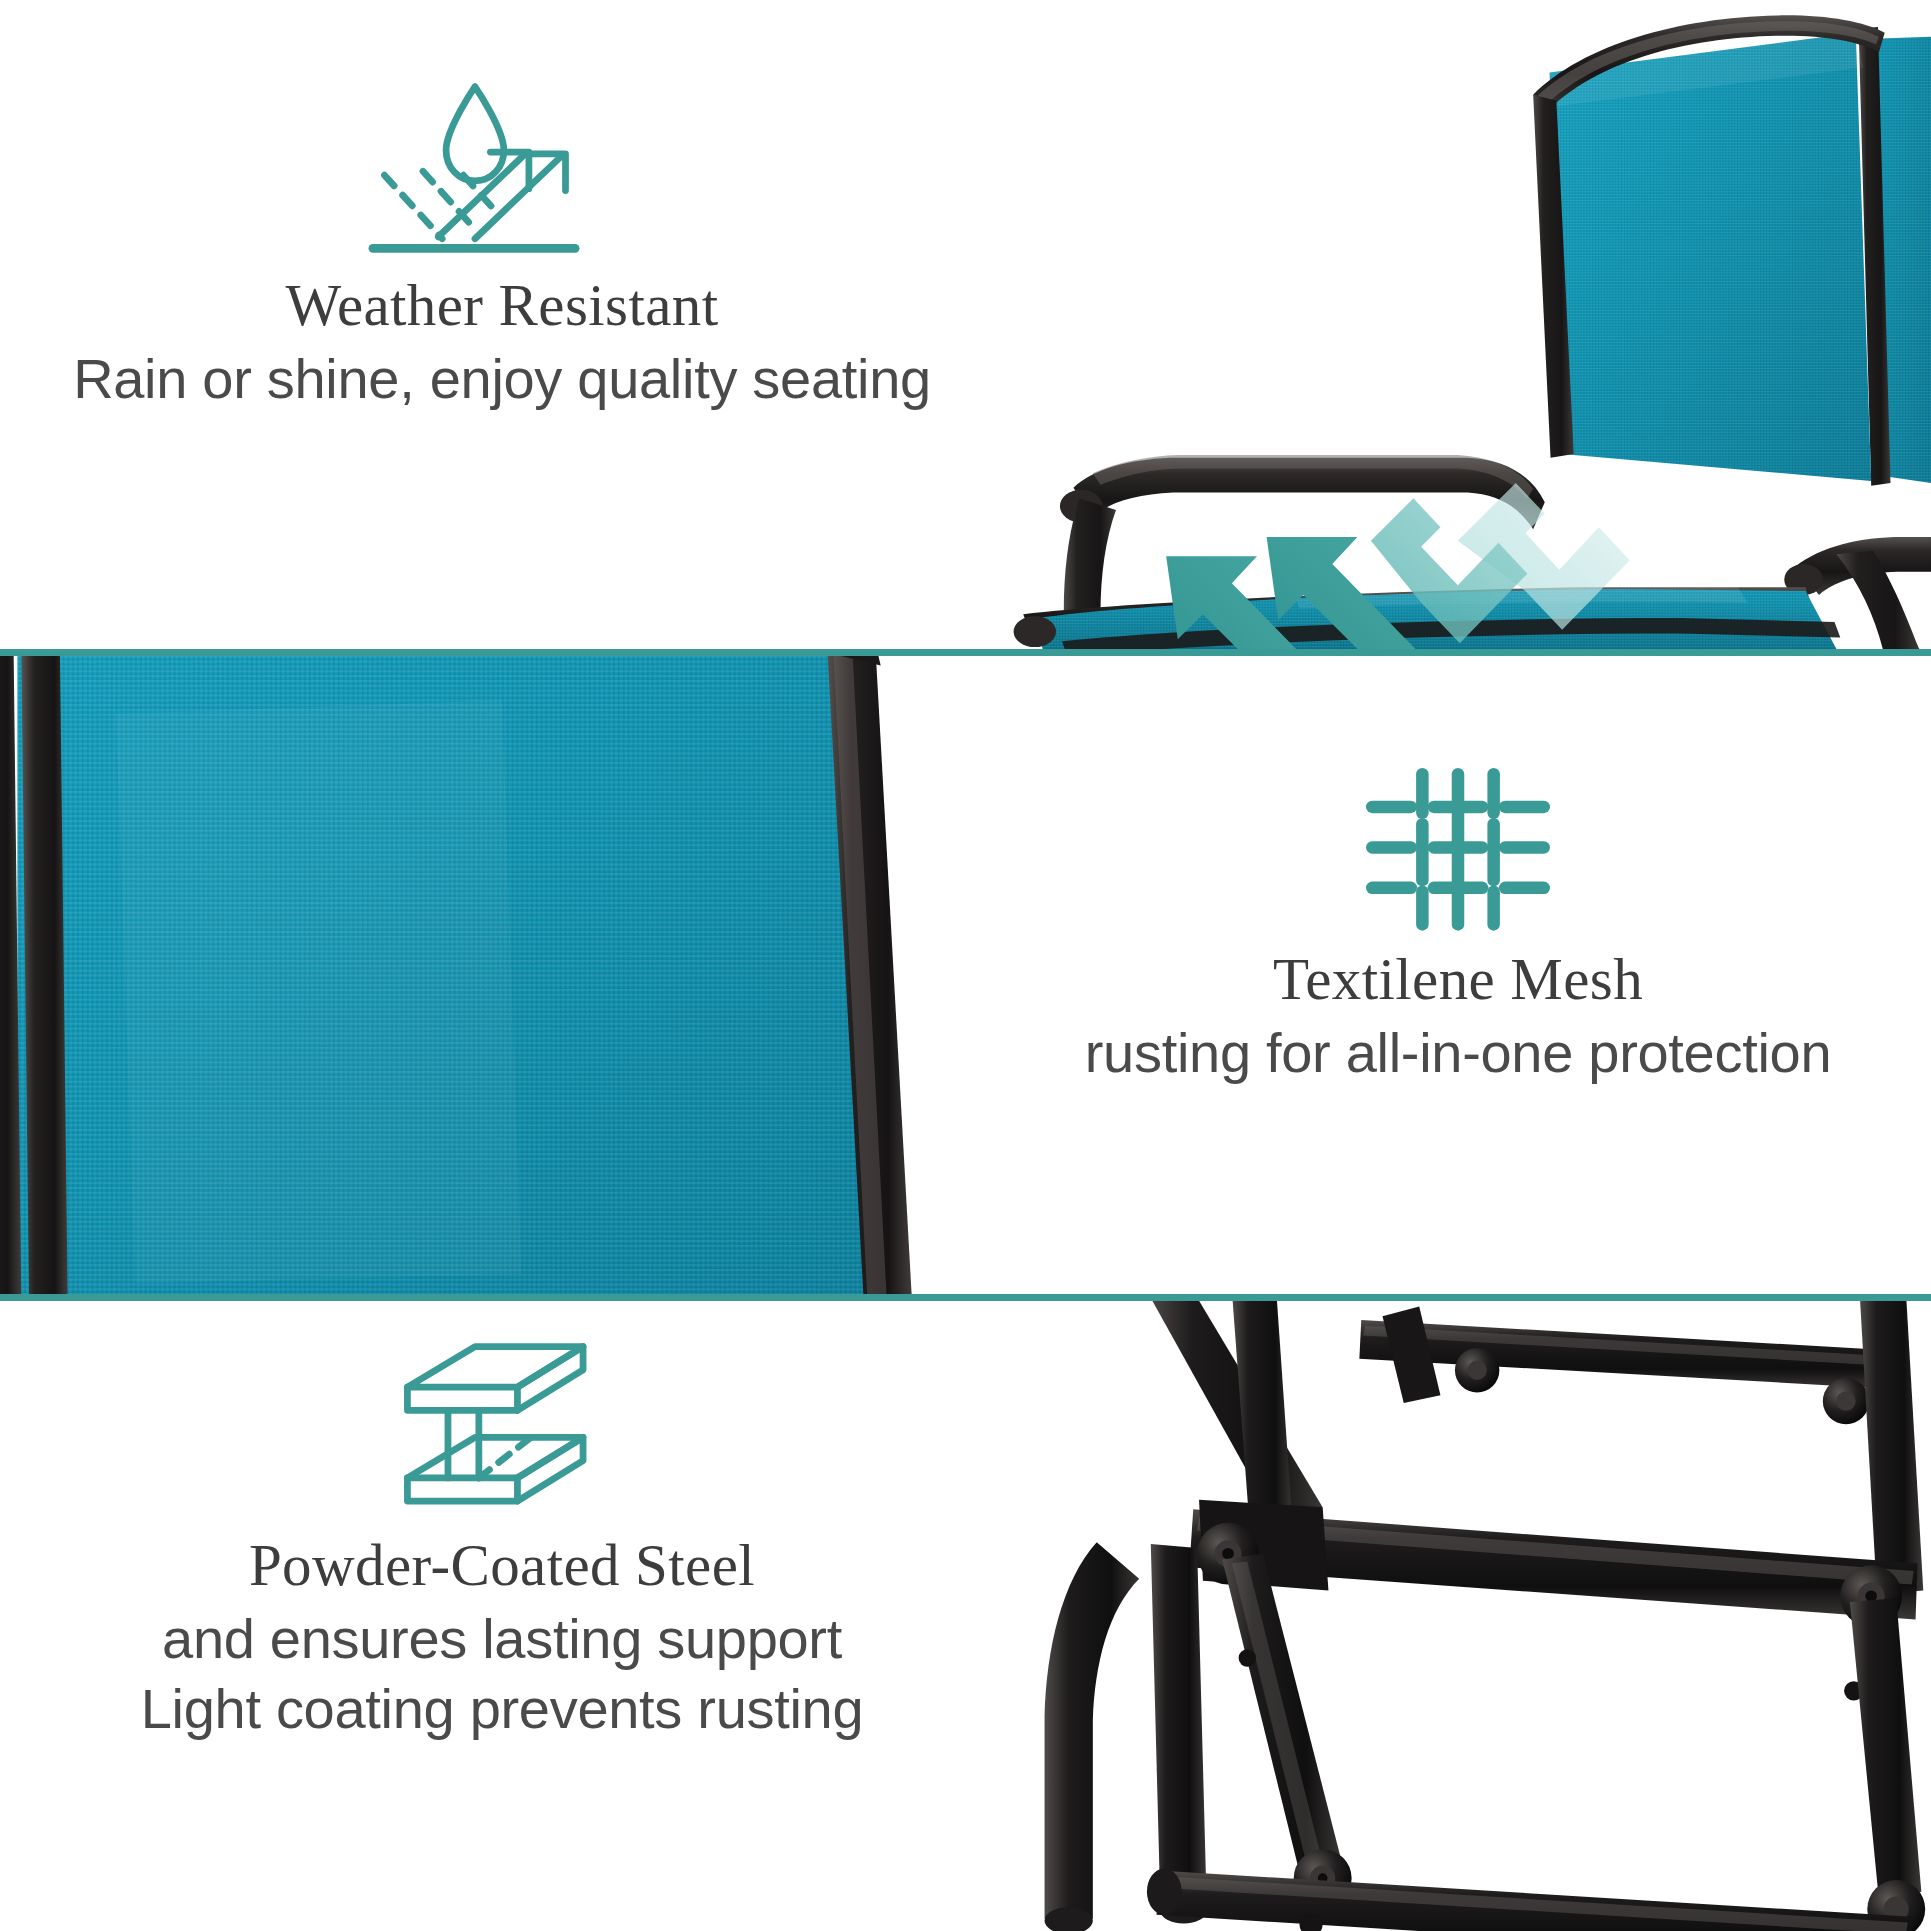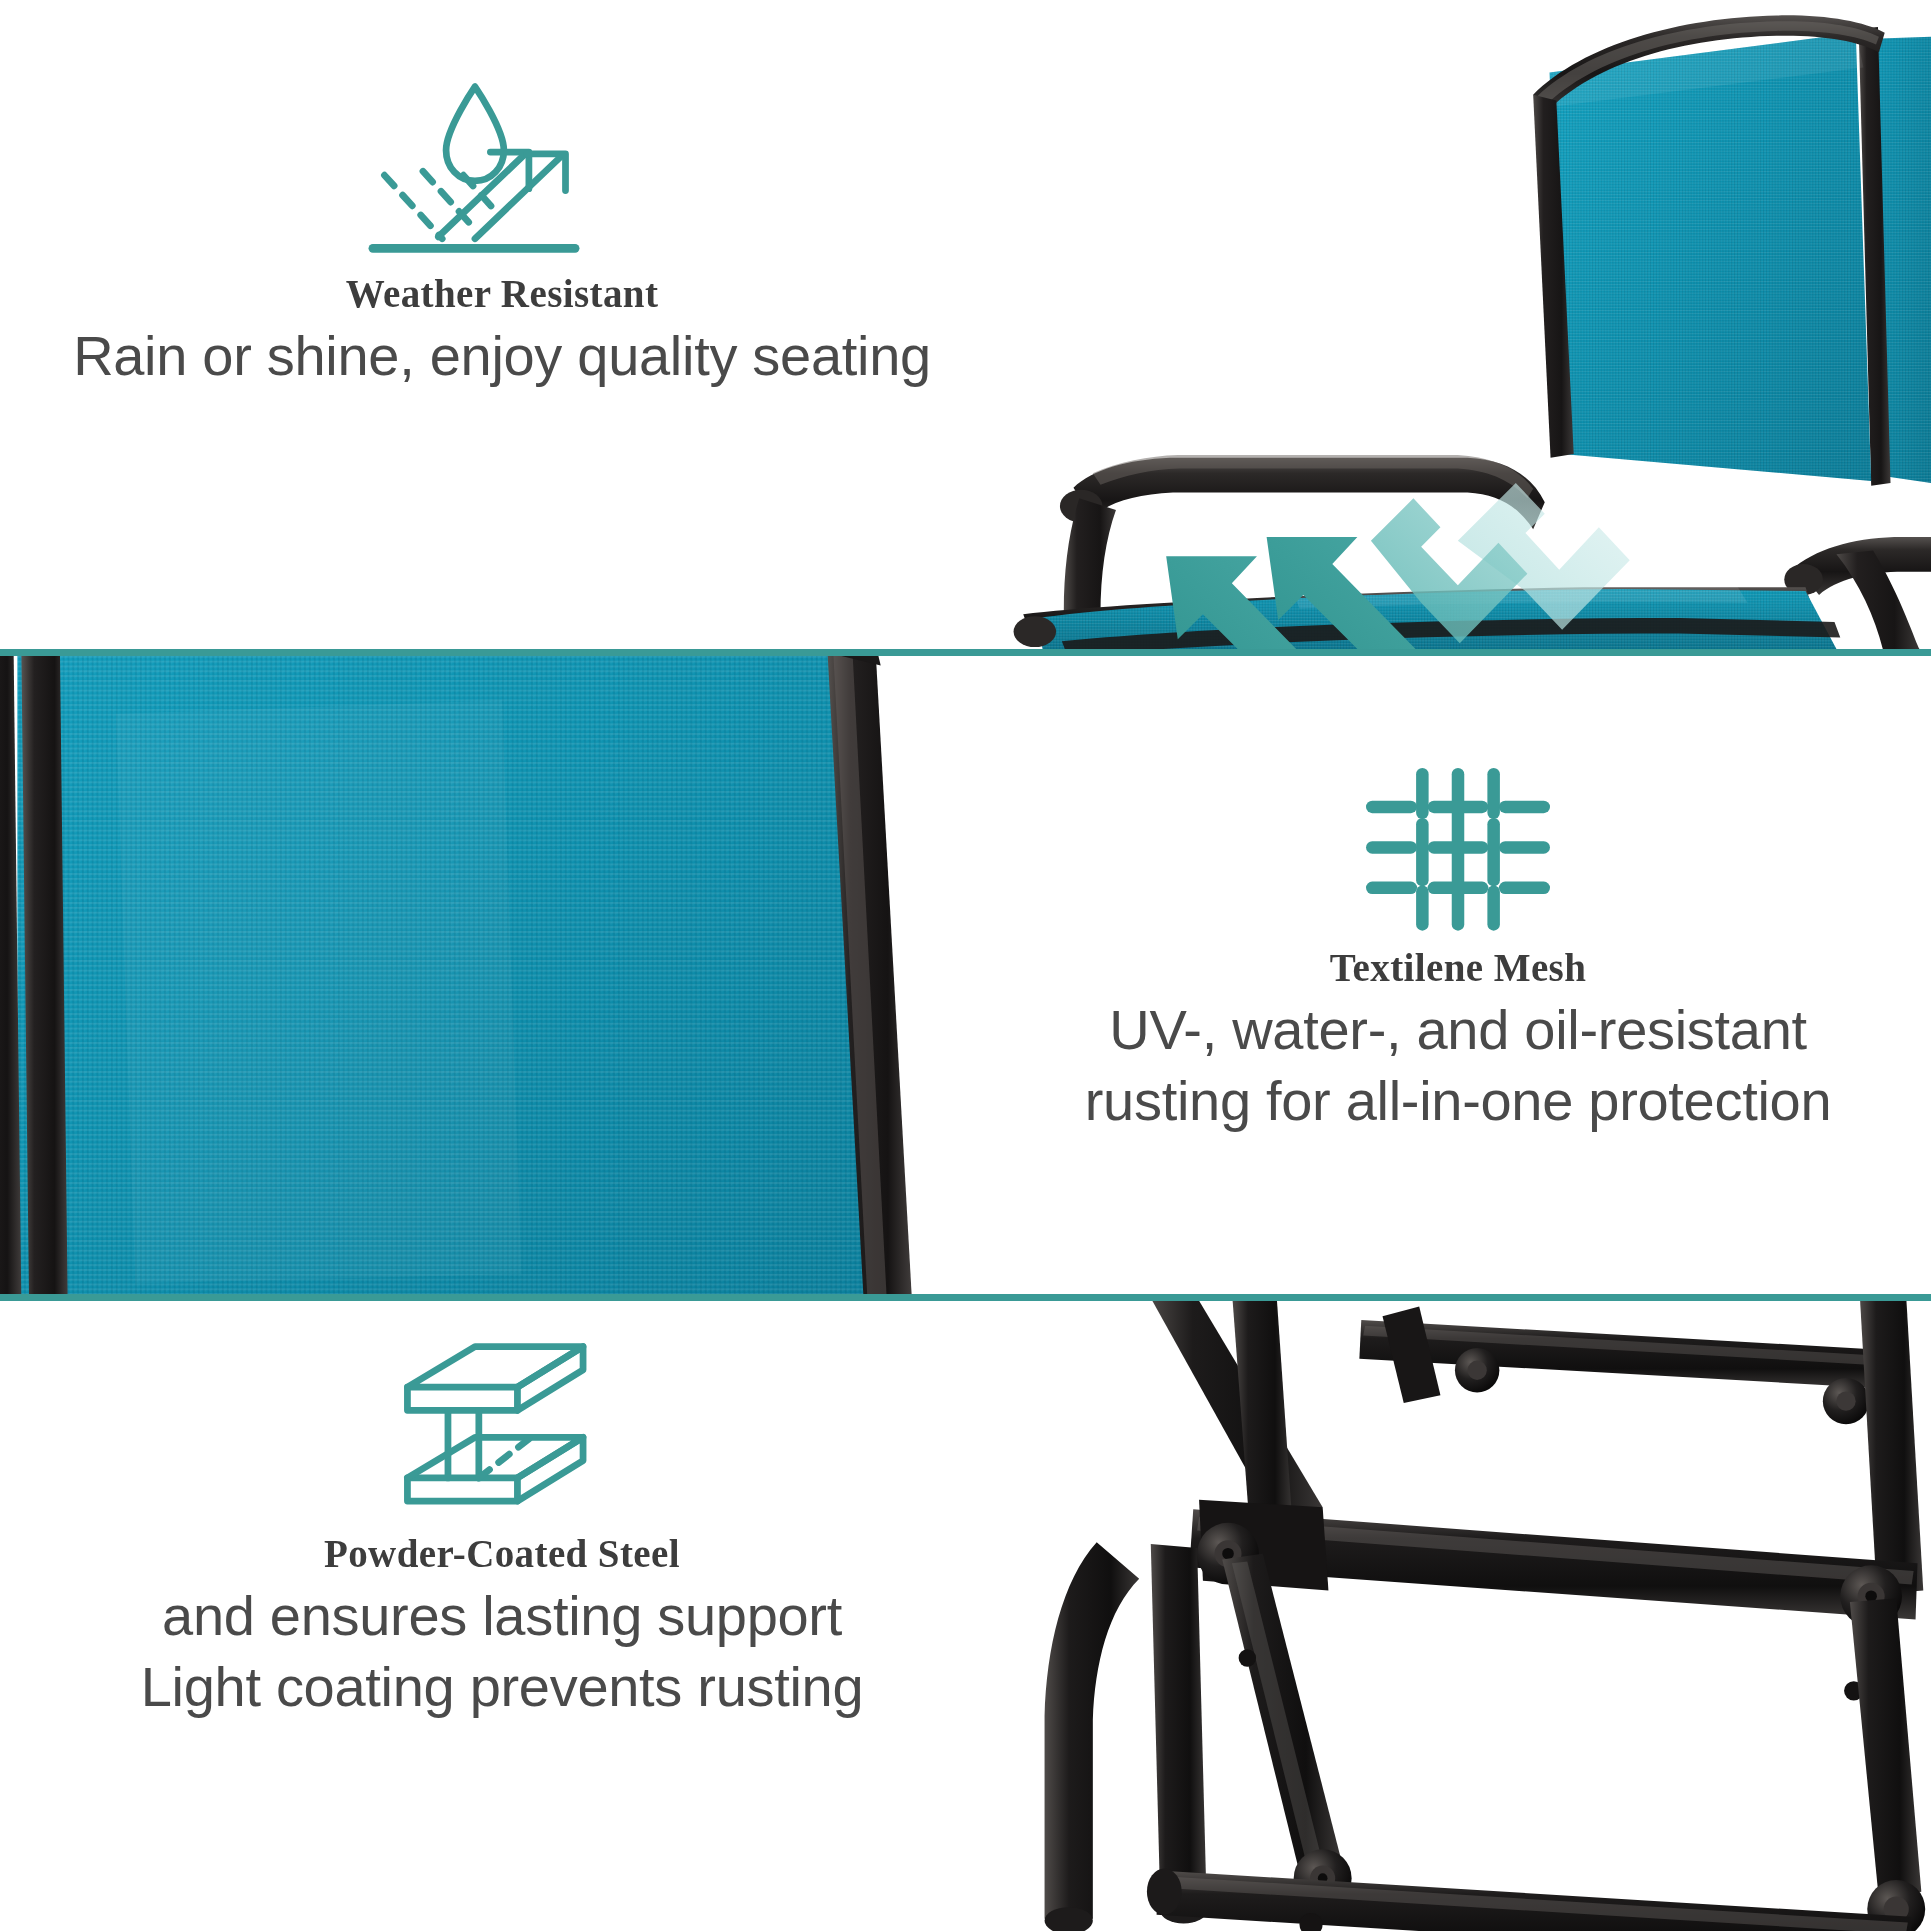--- a/index.html
+++ b/index.html
@@ -43,22 +43,22 @@
   #panel-steel     { left: 0;    top: 1231px; width: 1004px; height: 630px; }
 
   
   .textblock {
     position: absolute;
     text-align: center;
     width: 100%;
   }
   .feature-title {
     font-family: "Liberation Serif", serif;
-    font-size: 39px;
-    font-weight: 700;
+    font-size: 59px;
+    font-weight: 400;
     color: #3d3d3d;
     letter-spacing: 0.4px;
     line-height: 1.12;
     margin: 0 0 5.8px 0;
     white-space: nowrap;
   }
   .feature-desc {
     font-family: "Liberation Sans", sans-serif;
     font-size: 56px;
     font-weight: 300;
@@ -343,21 +343,20 @@
           <path d="M26,140 L66,140"></path>
           <path d="M90,140 L140,140"></path>
           <path d="M164,140 L204,140"></path>
         </g>
       </svg>
     </div>
 
     <div class="textblock" style="top:290px;">
       <h2 class="feature-title">Textilene Mesh</h2>
       <p class="feature-desc">
-        <span>UV-, water-, and oil-resistant</span>
         <span>rusting for all-in-one protection</span>
       </p>
     </div>
   </div>
 
   <div class="divider" id="divider-bottom"></div>
 
   <div id="photo-frame">
     <svg class="photo-svg" viewBox="0 0 960 653" preserveAspectRatio="xMidYMid slice">
       <defs>

